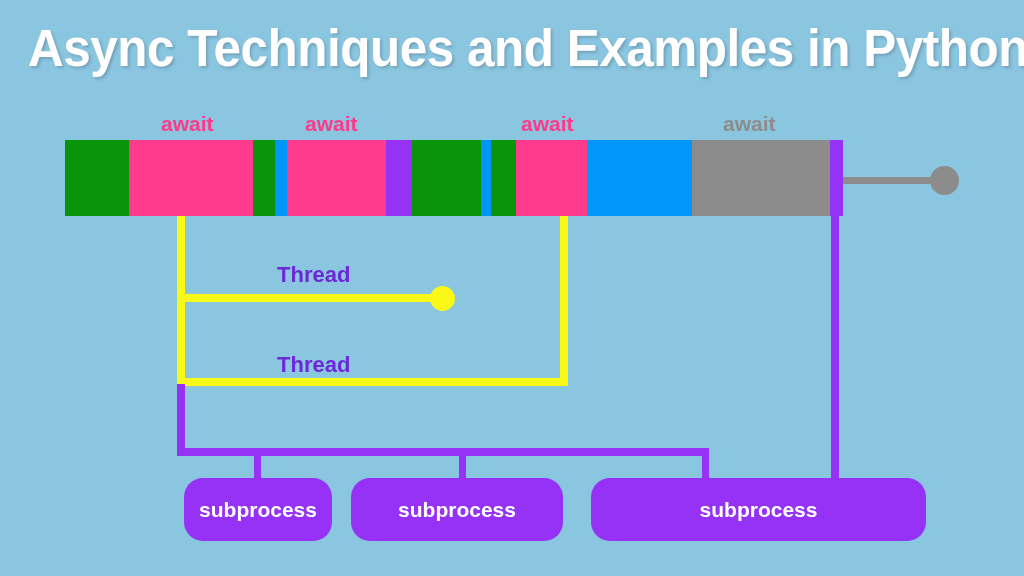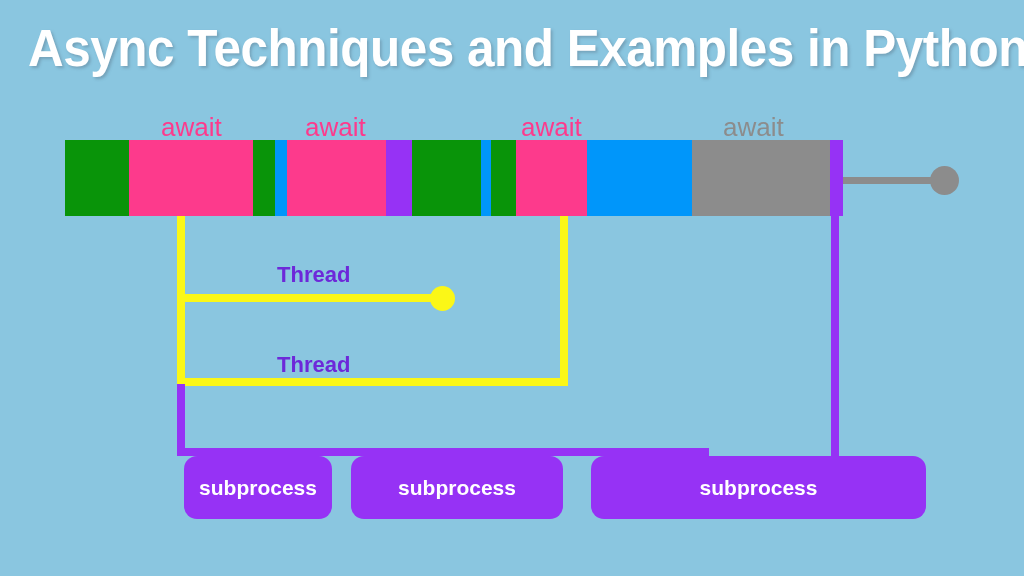--- a/index.html
+++ b/index.html
@@ -26,21 +26,21 @@
   
   #bar{
     position:absolute;left:65px;top:140px;height:76px;
     display:flex;flex-direction:row;
   }
   .seg{height:76px;}
 
   
   .await-label{
     position:absolute;
-    font-size:26px;font-weight:400;
+    font-size:21px;font-weight:700;
     white-space:nowrap;
   }
 
   
   #tail-line{
     position:absolute;left:843px;top:177px;width:94px;height:7px;
     background:#8c8c8c;
   }
   #tail-dot{
     position:absolute;left:930px;top:166px;width:29px;height:29px;
@@ -66,22 +66,22 @@
   .pl{position:absolute;background:#9632f5;}
   #p-left   {left:177px; top:384px; width:8px;  height:72px;}
   #p-hbar   {left:177px; top:448px; width:532px;height:8px;}
   #p-d1     {left:254px; top:448px; width:7px;  height:36px;}
   #p-d2     {left:459px; top:448px; width:7px;  height:36px;}
   #p-d3     {left:702px; top:448px; width:7px;  height:36px;}
   #p-direct {left:831px; top:216px; width:8px;  height:270px;}
 
   
   .subbox{
-    position:absolute;top:456px;height:63px;
-    background:#9632f5;border-radius:13px;
+    position:absolute;top:478px;height:63px;
+    background:#9632f5;border-radius:19px;
     display:flex;align-items:center;justify-content:center;
     color:#ffffff;font-size:21px;font-weight:700;
   }
   #sub1{left:184px;width:148px;}
   #sub2{left:351px;width:212px;}
   #sub3{left:591px;width:335px;}
 </style>
 </head>
 <body>
 

